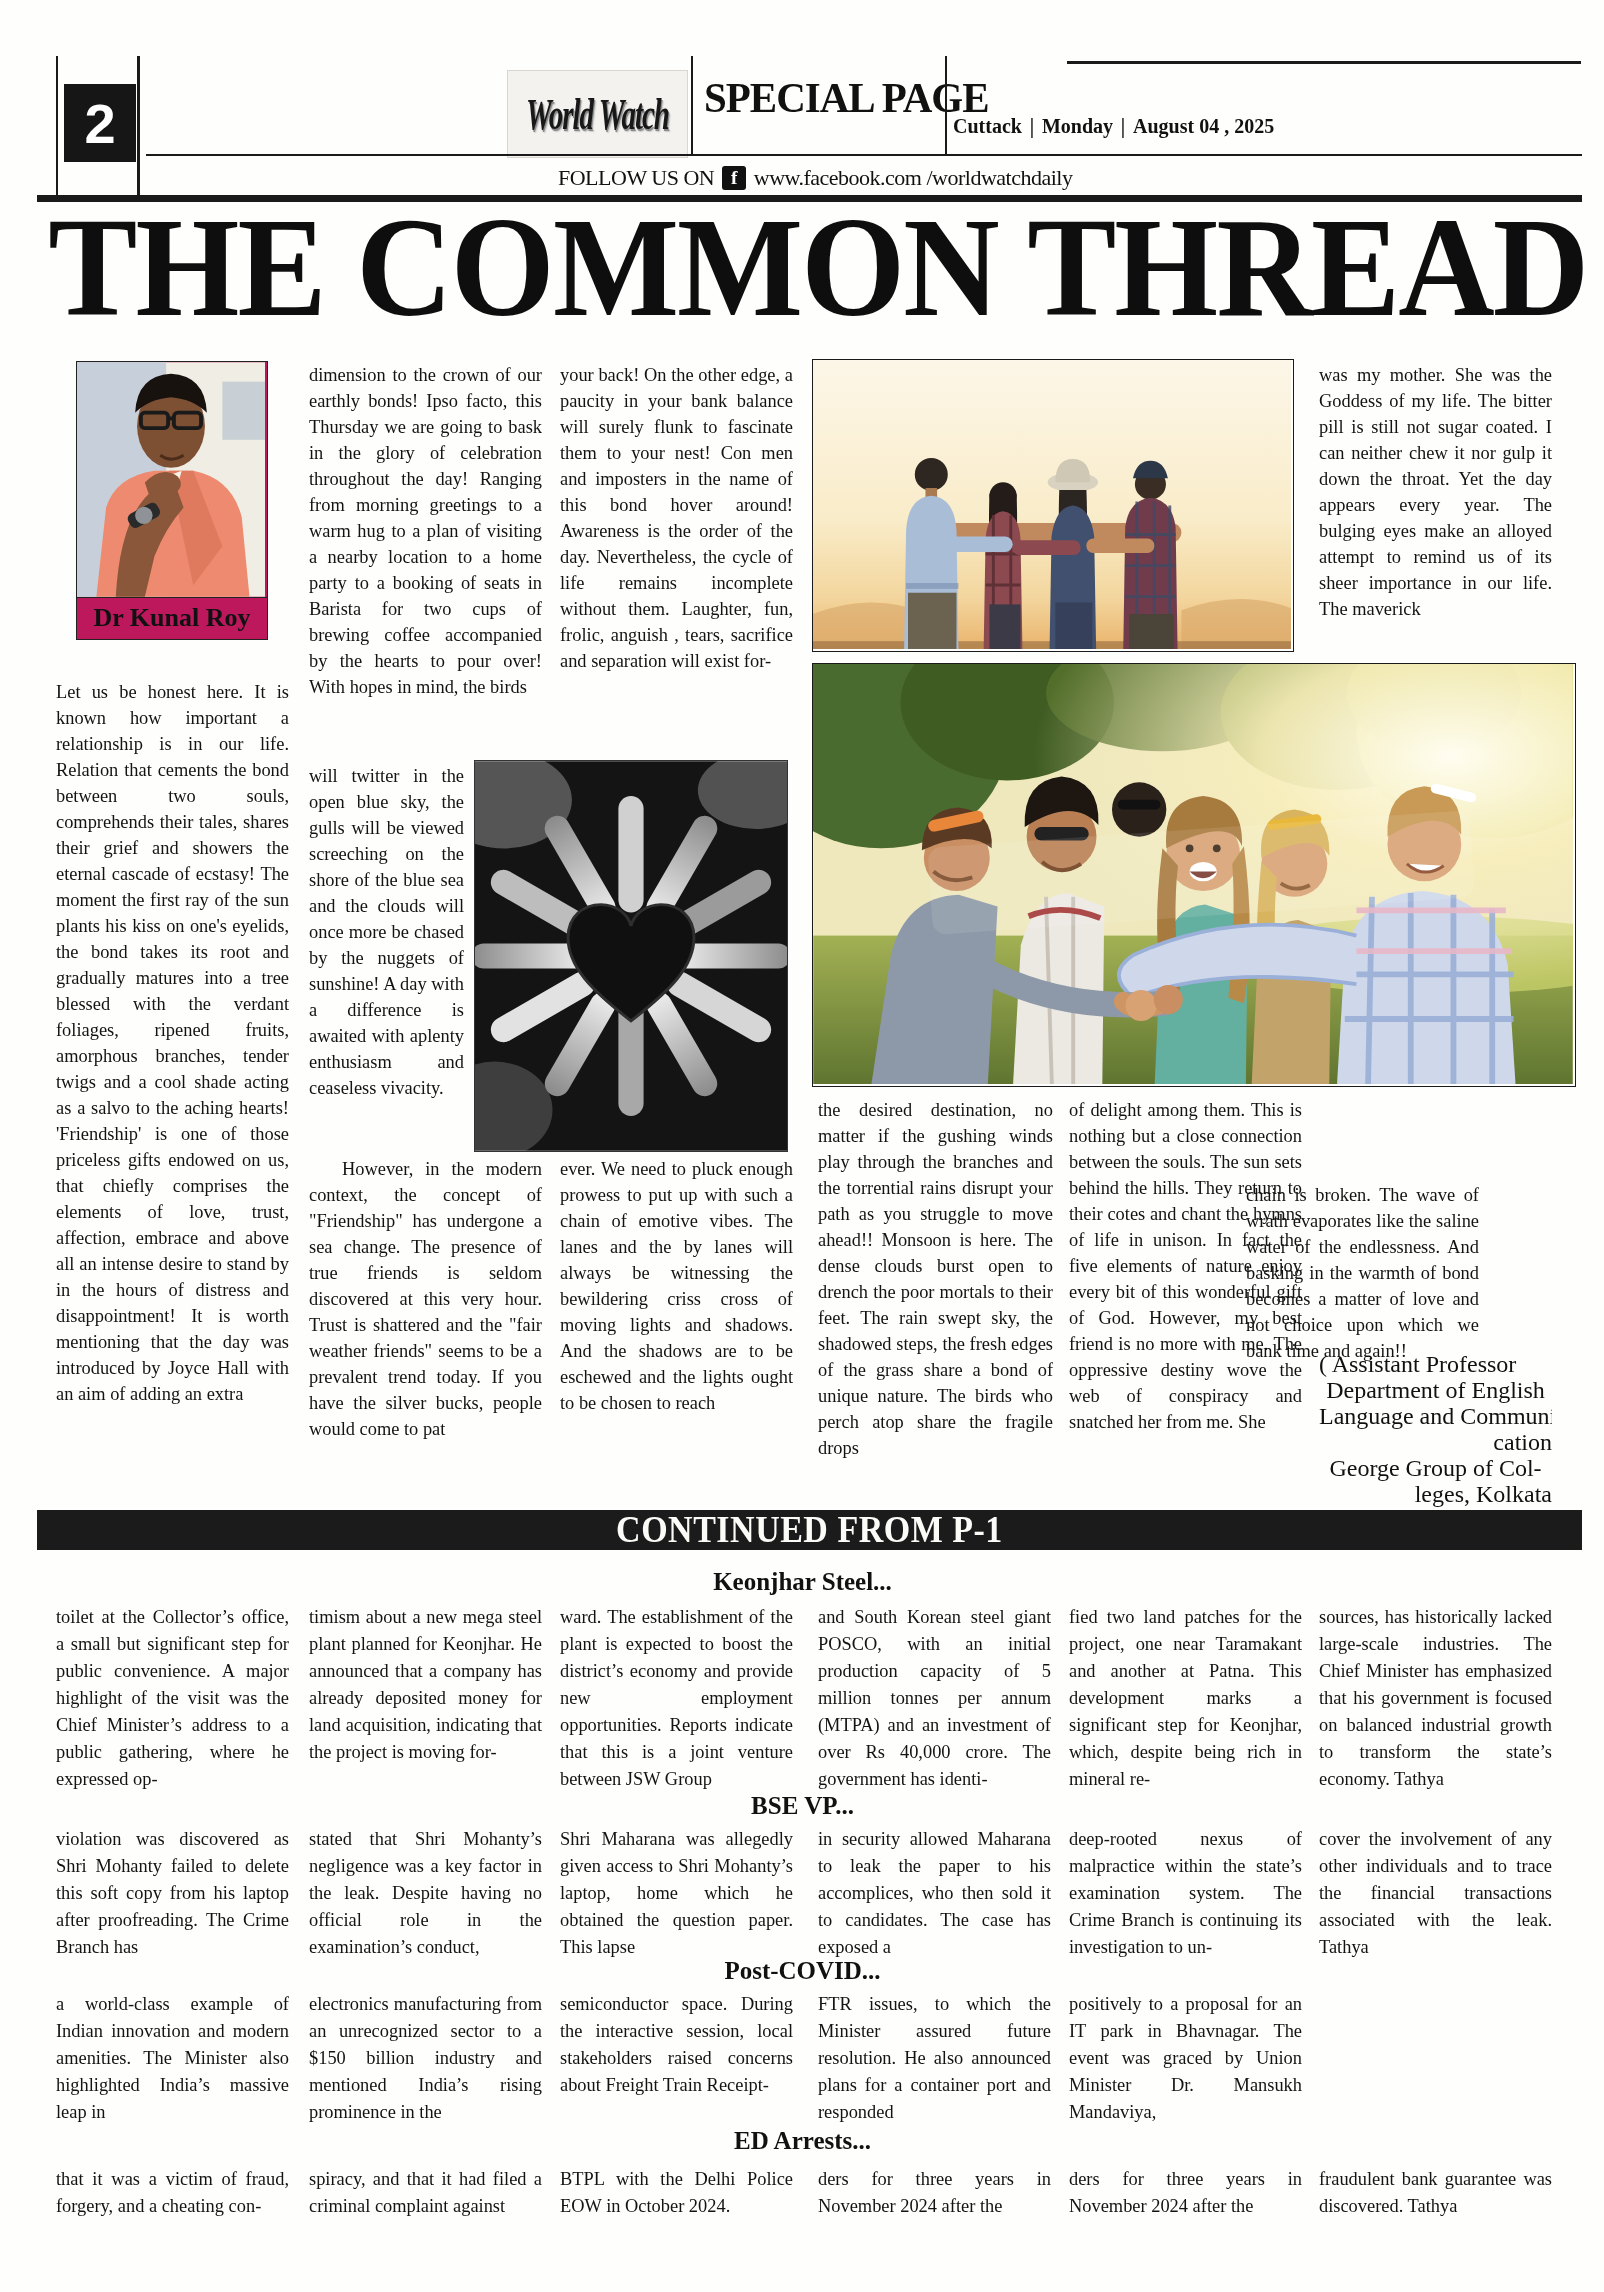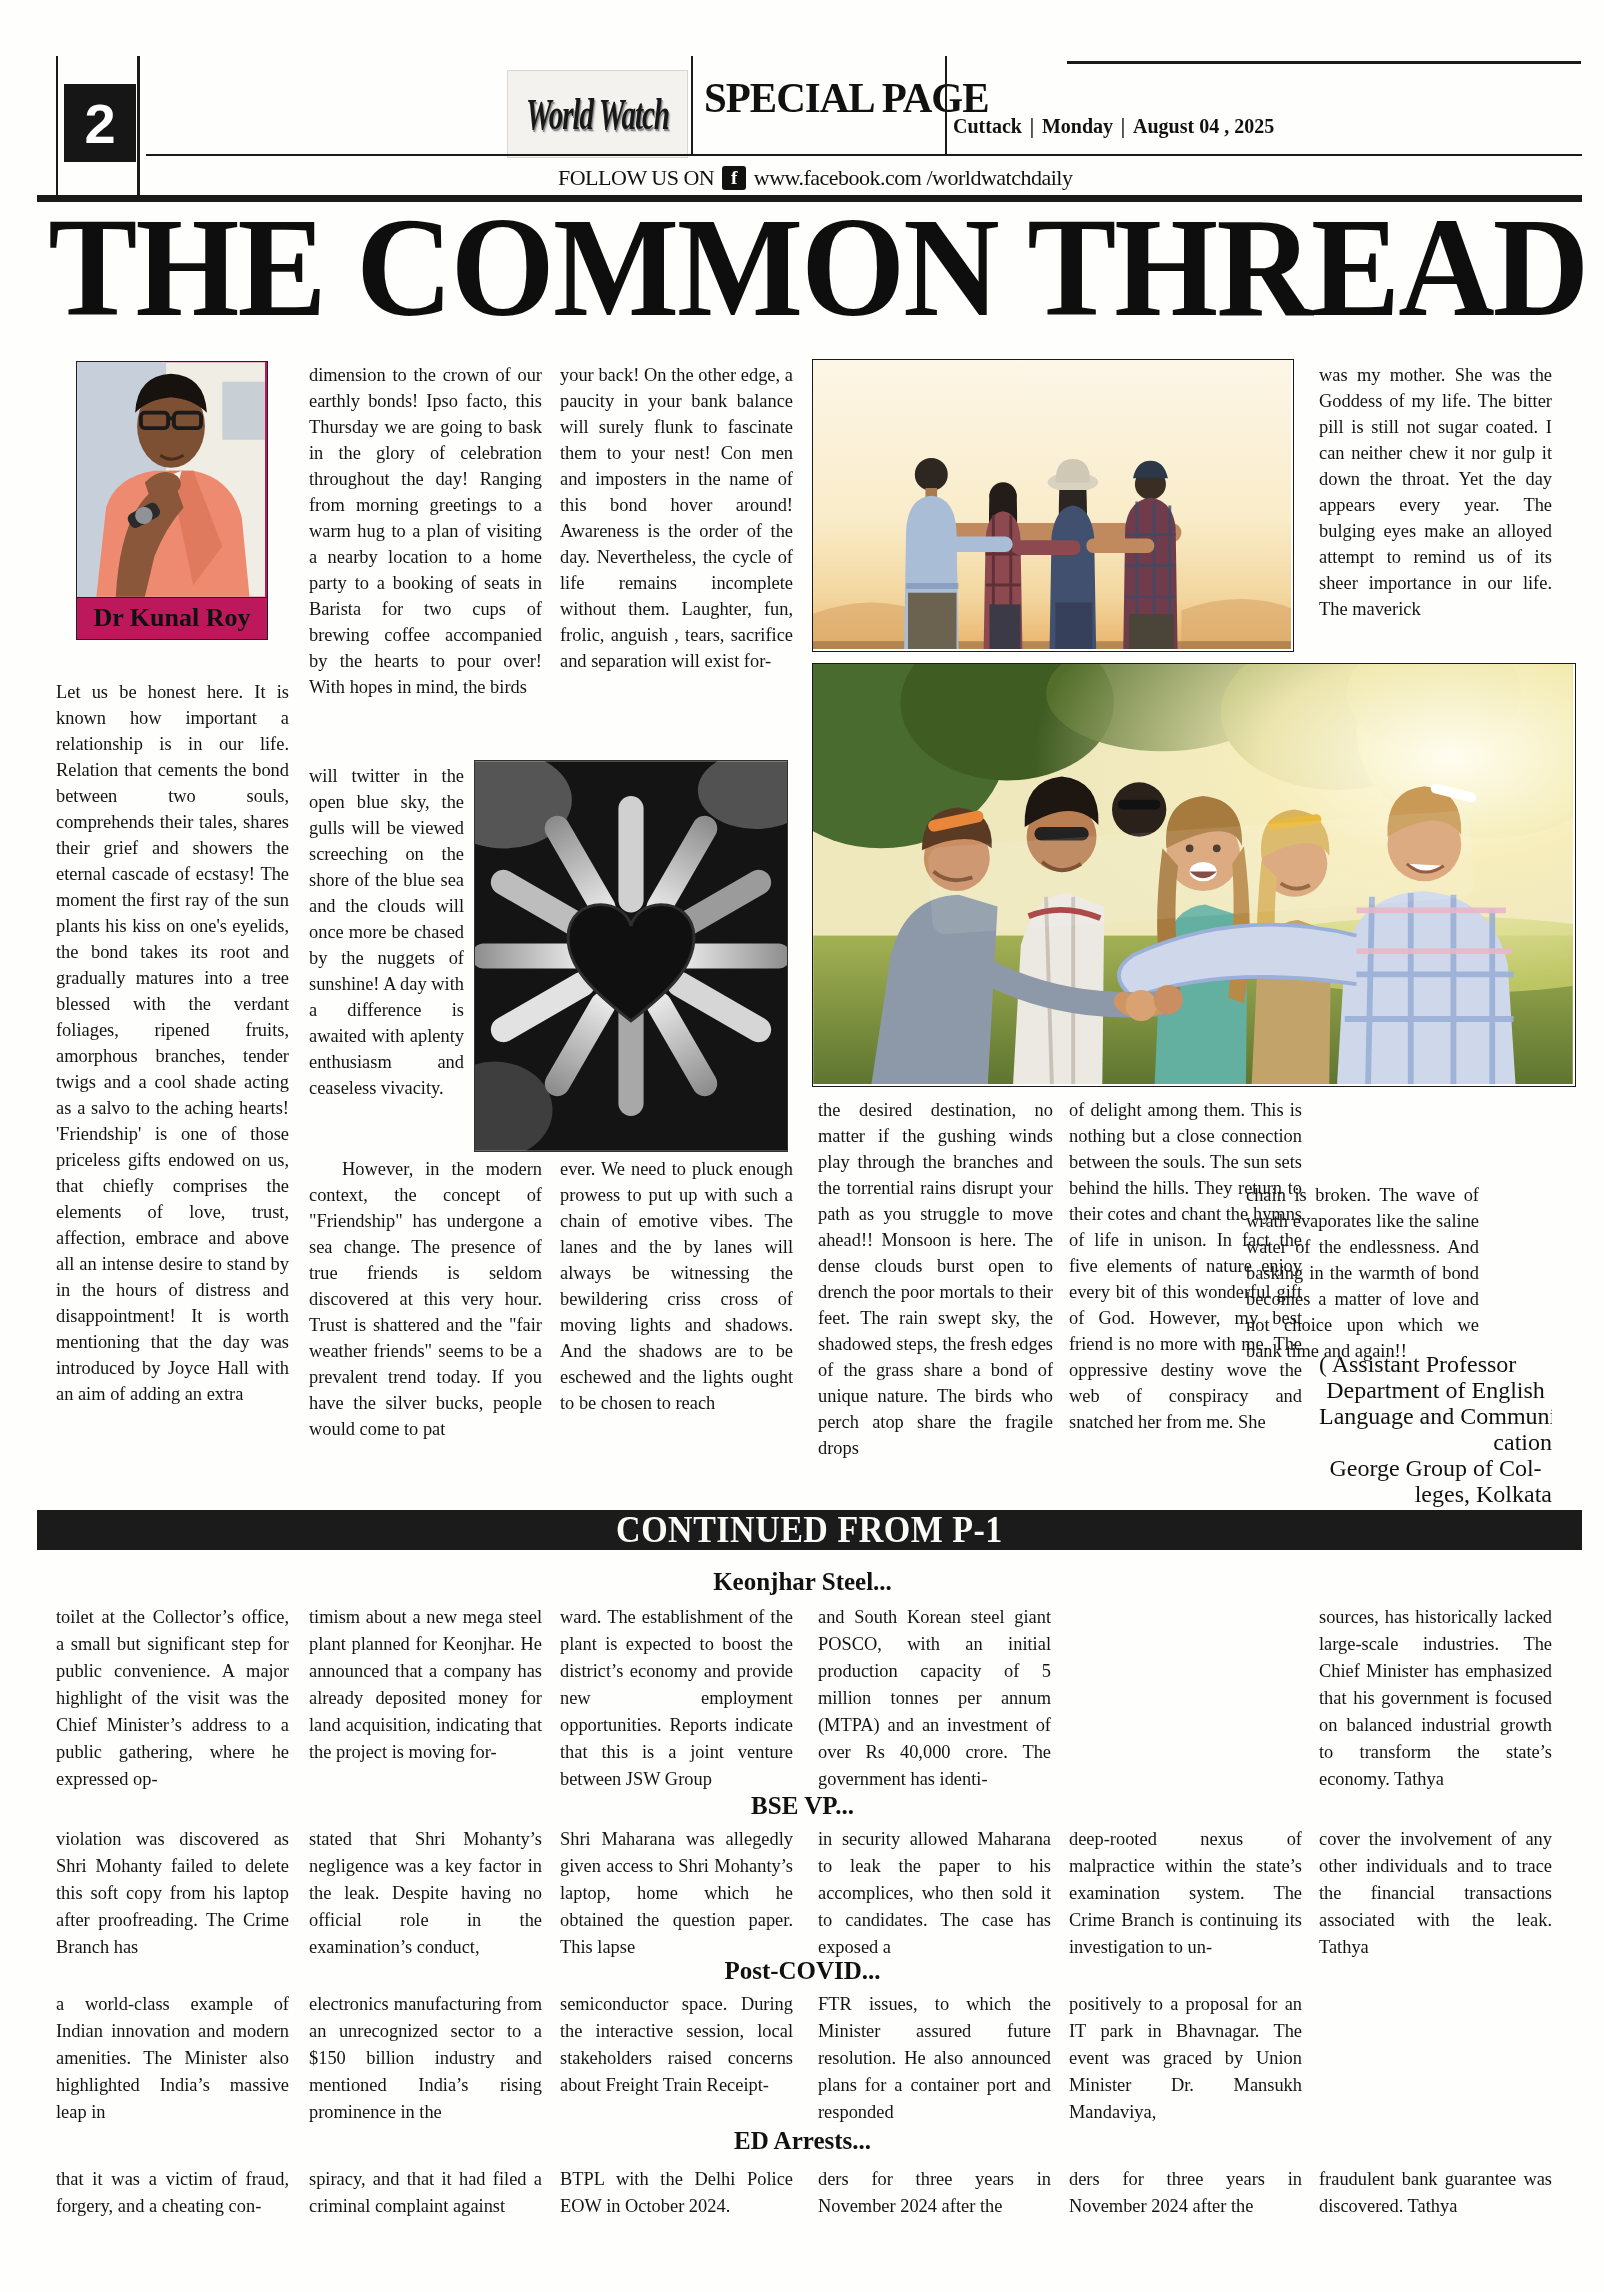--- a/index.html
+++ b/index.html
@@ -280,20 +280,21 @@
 
   <div class="abs banner" style="left:37px;top:1510px;width:1545px;height:40px;">
     <span style="transform:scaleY(1.12);display:inline-block;">CONTINUED FROM P-1</span>
   </div>
 
   <div class="abs sec-h" style="left:0;top:1568px;">Keonjhar Steel...</div>
   <div class="abs ctxt" style="left:56px;top:1604px;width:233px;height:192px;">toilet at the Collector’s office, a small but significant step for public convenience. A major highlight of the visit was the Chief Minister’s address to a public gathering, where he expressed op-</div>
   <div class="abs ctxt" style="left:309px;top:1604px;width:233px;height:192px;">timism about a new mega steel plant planned for Keonjhar. He announced that a company has already deposited money for land acquisition, indicating that the project is moving for-</div>
   <div class="abs ctxt" style="left:560px;top:1604px;width:233px;height:192px;">ward. The establishment of the plant is expected to boost the district’s economy and provide new employment opportunities. Reports indicate that this is a joint venture between JSW Group</div>
   <div class="abs ctxt" style="left:818px;top:1604px;width:233px;height:192px;">and South Korean steel giant POSCO, with an initial production capacity of 5 million tonnes per annum (MTPA) and an investment of over Rs 40,000 crore. The government has identi-</div>
+  <div class="abs ctxt" style="left:1069px;top:1604px;width:233px;height:192px;">fied two land patches for the project, one near Taramakant and another at Patna. This development marks a significant step for Keonjhar, which, despite being rich in mineral re-</div>
   <div class="abs ctxt" style="left:1319px;top:1604px;width:233px;height:192px;">sources, has historically lacked large-scale industries. The Chief Minister has emphasized that his government is focused on balanced industrial growth to transform the state’s economy. Tathya</div>
 
   <div class="abs sec-h" style="left:0;top:1792px;">BSE VP...</div>
   <div class="abs ctxt" style="left:56px;top:1826px;width:233px;height:138px;">violation was discovered as Shri Mohanty failed to delete this soft copy from his laptop after proofreading. The Crime Branch has</div>
   <div class="abs ctxt" style="left:309px;top:1826px;width:233px;height:138px;">stated that Shri Mohanty’s negligence was a key factor in the leak. Despite having no official role in the examination’s conduct,</div>
   <div class="abs ctxt" style="left:560px;top:1826px;width:233px;height:138px;">Shri Maharana was allegedly given access to Shri Mohanty’s laptop, home which he obtained the question paper. This lapse</div>
   <div class="abs ctxt" style="left:818px;top:1826px;width:233px;height:138px;">in security allowed Maharana to leak the paper to his accomplices, who then sold it to candidates. The case has exposed a</div>
   <div class="abs ctxt" style="left:1069px;top:1826px;width:233px;height:138px;">deep-rooted nexus of malpractice within the state’s examination system. The Crime Branch is continuing its investigation to un-</div>
   <div class="abs ctxt" style="left:1319px;top:1826px;width:233px;height:138px;">cover the involvement of any other individuals and to trace the financial transactions associated with the leak. Tathya</div>
 

